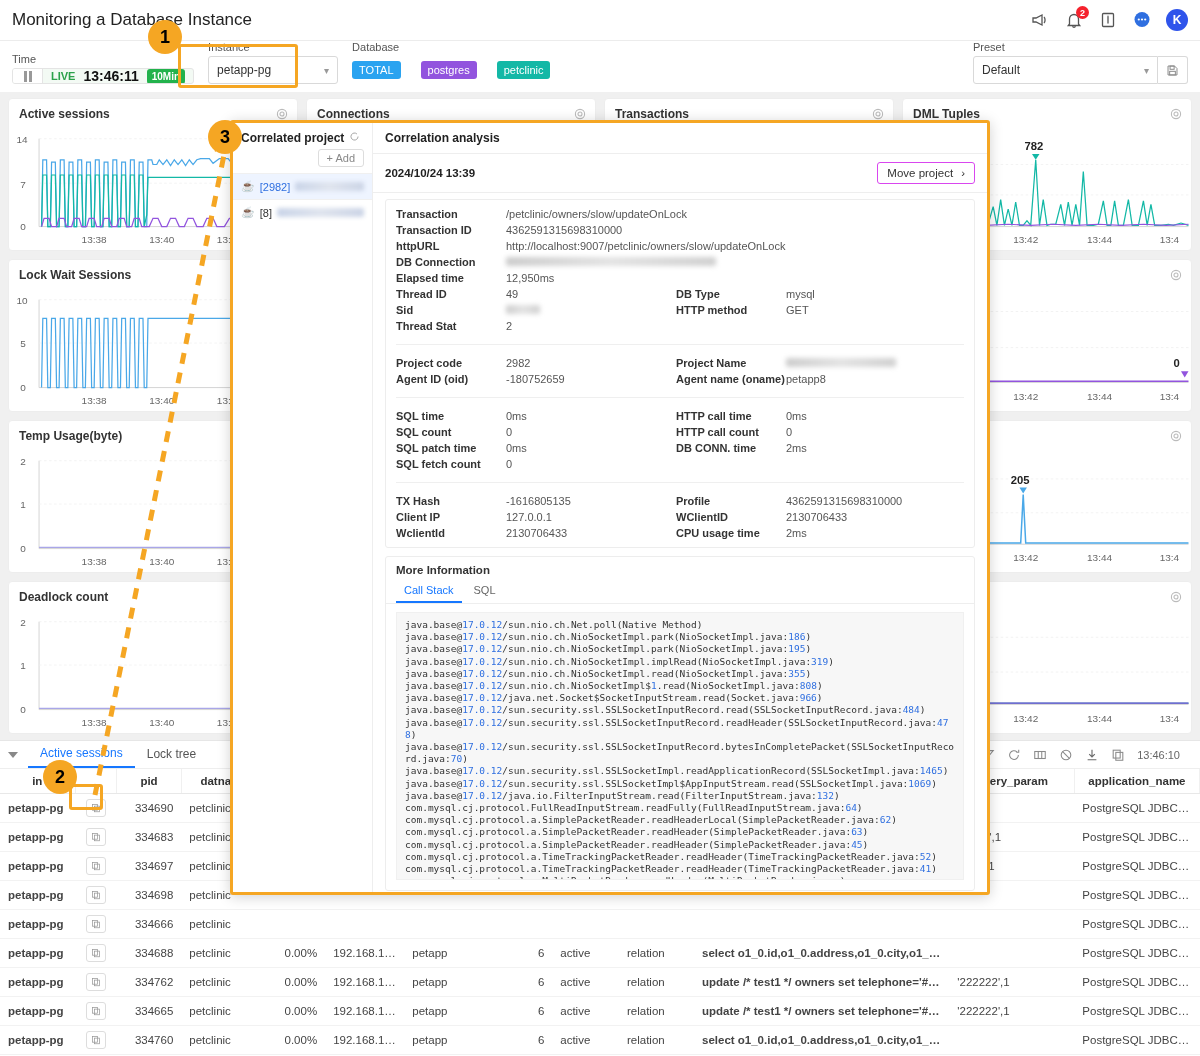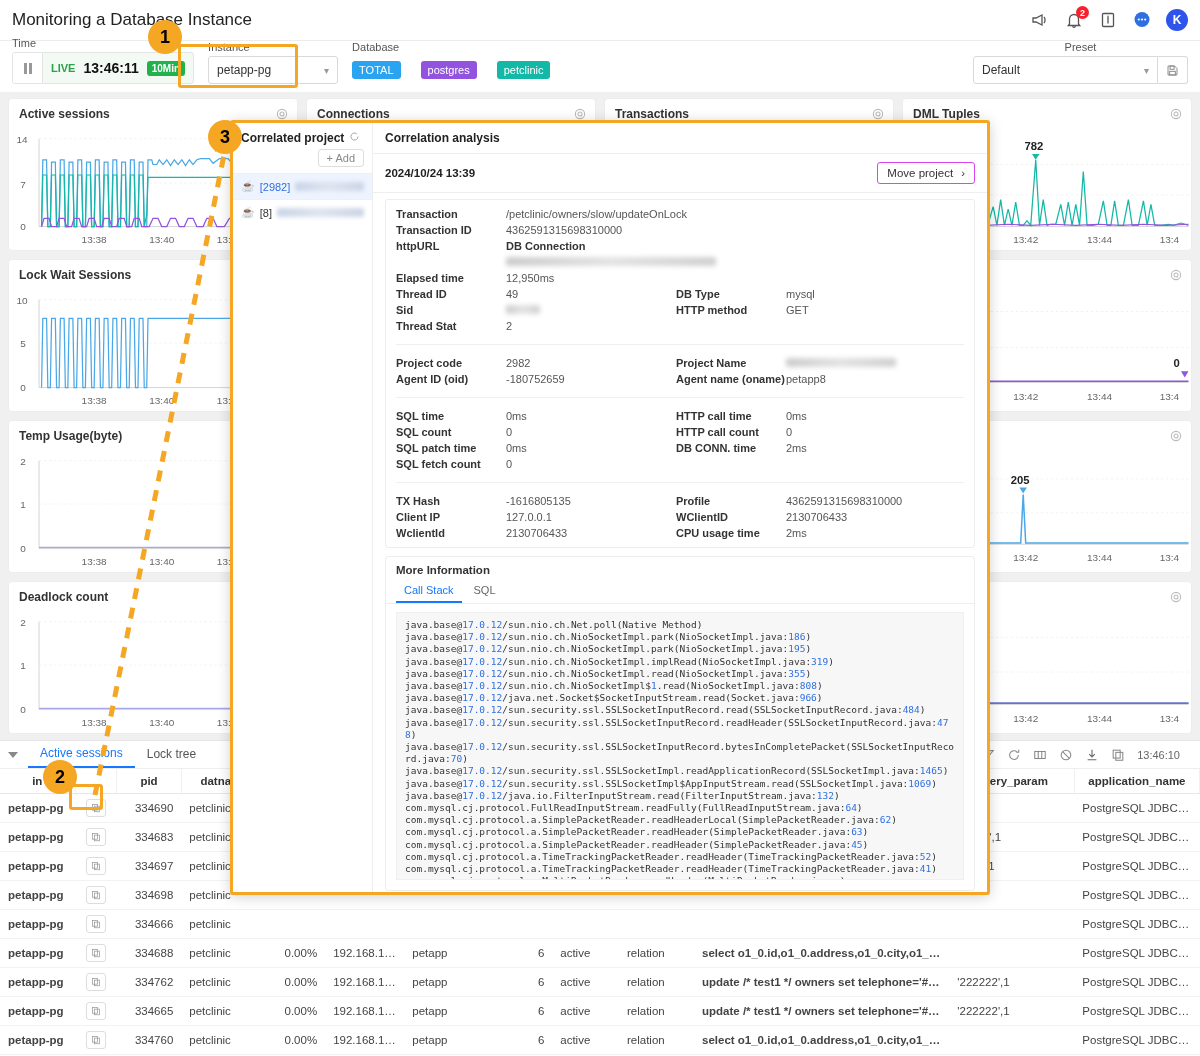--- a/index.html
+++ b/index.html
@@ -35,21 +35,21 @@
   
   .toolbar {
     height:52px; background:#fff; border-top:1px solid #ececec;
     display:flex; align-items:flex-end; padding:0 12px 8px 12px; gap:14px;
     position:relative;
   }
   .tb-group { display:flex; flex-direction:column; gap:3px; }
   .tb-label { font-size:11px; color:#555; }
   .time-box {
     display:flex; align-items:center; background:#f3faf4; border:1px solid #e4e4e4;
-    border-radius:3px; height:32px; overflow:hidden;
+    border-radius:3px; height:16px; overflow:hidden;
   }
   .time-pause {
     width:30px; height:100%; display:flex; align-items:center; justify-content:center;
     background:#fff; border-right:1px solid #e4e4e4; cursor:pointer;
   }
   .pause-bars { display:flex; gap:2px; }
   .pause-bars i { display:block; width:3px; height:11px; background:#999; }
   .live-txt { color:#2ca14b; font-size:11px; font-weight:bold; padding:0 8px; }
   .clock-txt { font-size:14px; font-weight:bold; color:#111; }
   .range-chip {
@@ -57,21 +57,21 @@
     border-radius:3px; padding:2px 5px; margin:0 8px;
   }
   .select-box {
     height:28px; min-width:120px; border:1px solid #d9d9d9; border-radius:3px;
     background:#fff; display:flex; align-items:center; padding:0 8px;
     font-size:12px; color:#333; cursor:pointer;
   }
   .select-box .caret { margin-left:auto; color:#999; font-size:10px; }
   .db-chips { display:flex; gap:20px; align-items:center; height:28px; }
   .chip { color:#fff; font-size:11px; border-radius:3px; padding:3px 7px; cursor:pointer; }
-  .preset-wrap { margin-left:auto;text-align:center; }
+  .preset-wrap { margin-left:auto; }
   .preset-row { display:flex; align-items:center; gap:0; }
   .preset-save {
     width:30px; height:28px; border:1px solid #d9d9d9; border-left:none;
     border-radius:0 3px 3px 0; background:#fff; display:flex;
     align-items:center; justify-content:center; cursor:pointer;
   }
 
   
   .dash {
     position:absolute; top:92px; left:0; right:0; bottom:316px;
@@ -850,20 +850,21 @@
       </div>
 
       <div class="ov-scroll">
         <div class="card">
           <div class="kv-grid">
             <div class="k">Transaction</div>
             <div class="v" style="grid-column:2 / -1">/petclinic/owners/slow/updateOnLock</div>
             <div class="k">Transaction ID</div>
             <div class="v" style="grid-column:2 / -1">4362591315698310000</div>
             <div class="k">httpURL</div>
+            <div class="v" style="grid-column:2 / -1">http://localhost:9007/petclinic/owners/slow/updateOnLock</div>
             <div class="k">DB Connection</div>
             <div class="v" style="grid-column:2 / -1"><span class="v-blur" style="width:210px"></span></div>
             <div class="k">Elapsed time</div>
             <div class="v" style="grid-column:2 / -1">12,950ms</div>
 
             <div class="k">Thread ID</div>
             <div class="v">49</div>
             <div class="k">DB Type</div>
             <div class="v">mysql</div>
             <div class="k">Sid</div>

